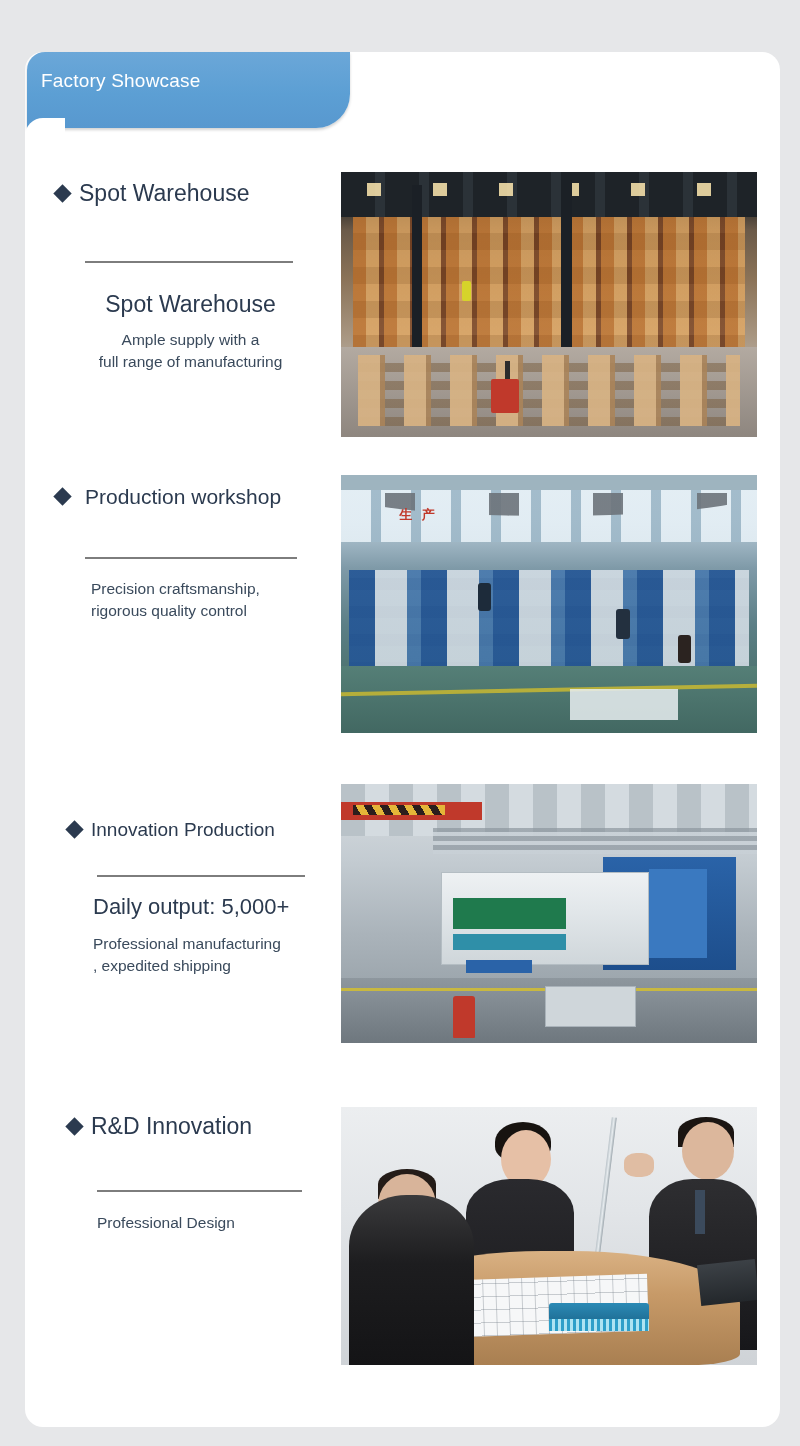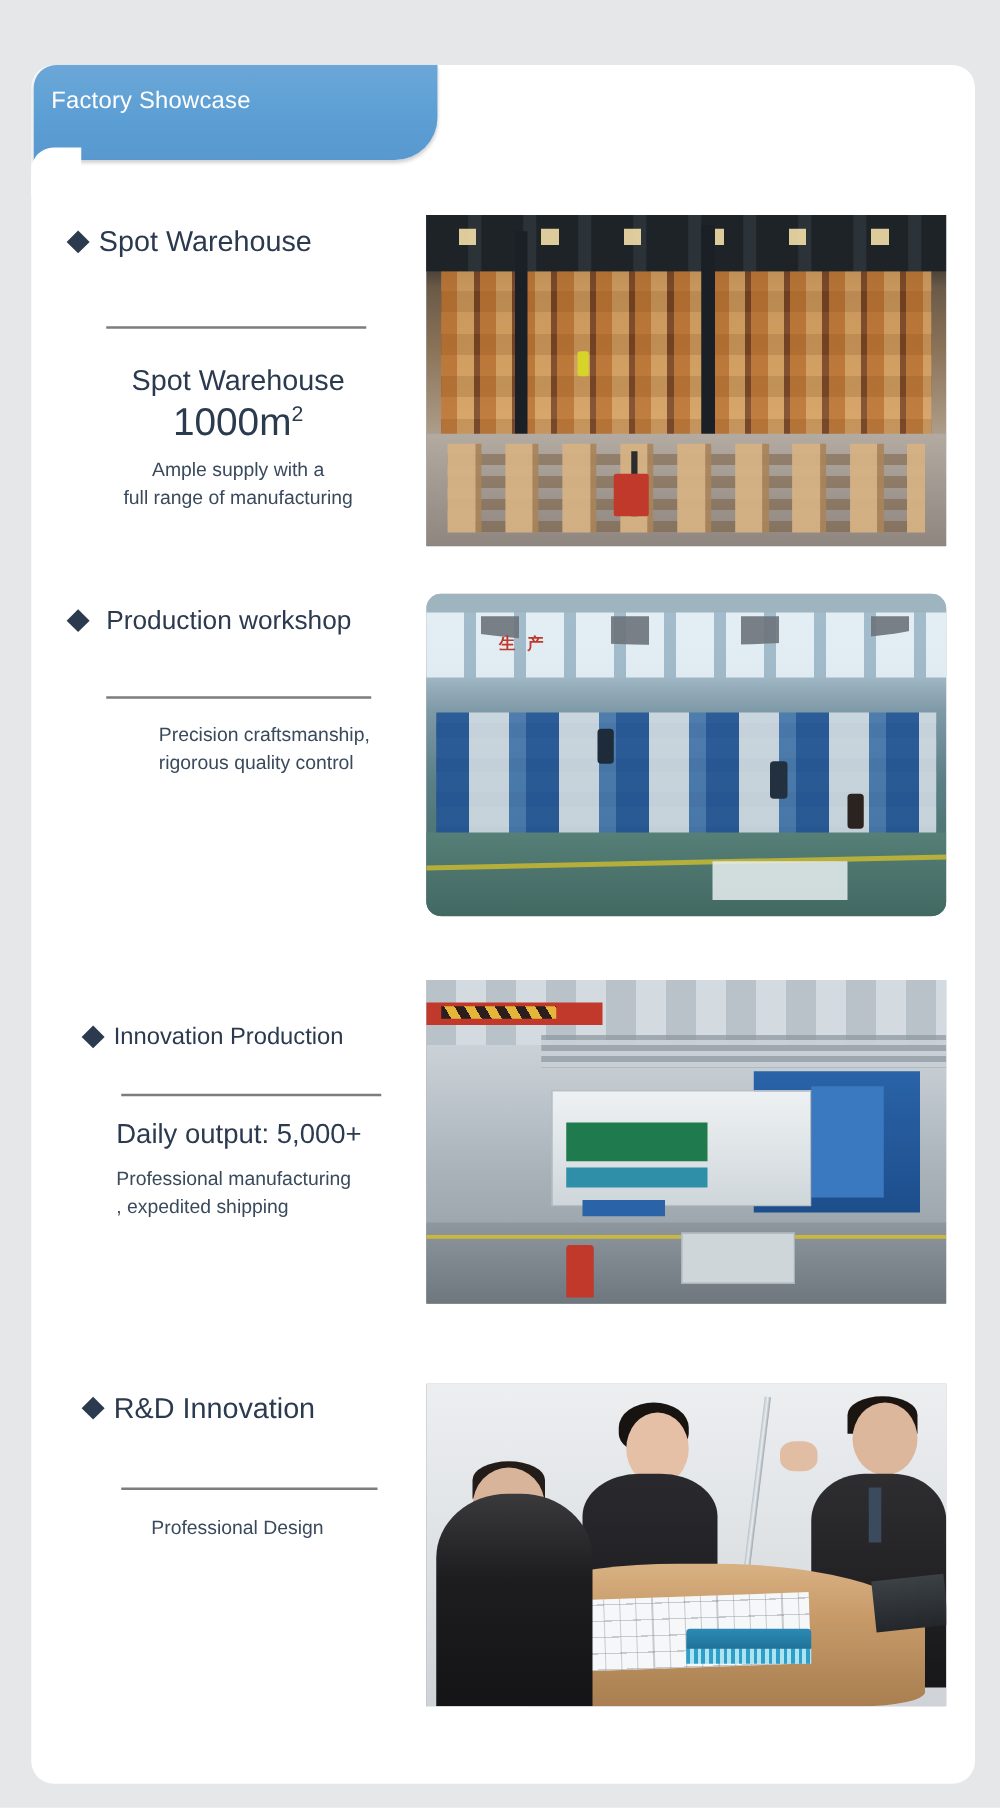--- a/index.html
+++ b/index.html
@@ -222,21 +222,20 @@
 
   <div class="section" style="left:56px; top:182px;">
     <div class="sec-title" style="font-size:23px;">
       <span class="diamond"></span>
       <span class="label">Spot Warehouse</span>
     </div>
   </div>
   <div class="divider" style="position:absolute; left:85px; top:261px; width:208px;"></div>
   <div class="section" style="left:78px; top:290px; width:225px; text-align:center;">
     <div class="big-line">Spot Warehouse</div>
-    <div class="huge-line"><span>1000m</span><sup>2</sup></div>
     <div class="desc" style="margin-top:10px;">Ample supply with a
 full range of manufacturing</div>
   </div>
   <div class="photo" style="left:341px; top:172px; width:416px; height:265px;">
     <div class="ph-layer wh-bg"></div>
     <div class="ph-layer wh-racks"></div>
     <div class="ph-layer wh-roof"></div>
     <div class="ph-layer wh-lights"></div>
     <div class="ph-layer wh-col1"></div>
     <div class="ph-layer wh-col2"></div>
@@ -247,25 +246,25 @@
     <div class="ph-layer wh-fork"></div>
   </div>
 
   <div class="section" style="left:56px; top:486px;">
     <div class="sec-title" style="font-size:21px;gap:16px;">
       <span class="diamond"></span>
       <span class="label">Production workshop</span>
     </div>
   </div>
   <div class="divider" style="position:absolute; left:85px; top:557px; width:212px;"></div>
-  <div class="section" style="left:91px; top:578px; width:230px;margin-left:36px;">
+  <div class="section" style="left:91px; top:578px; width:230px;">
     <div class="desc">Precision craftsmanship,
 rigorous quality control</div>
   </div>
-  <div class="photo" style="left:341px; top:475px; width:416px; height:258px;border-radius:12px;">
+  <div class="photo" style="left:341px; top:475px; width:416px; height:258px;">
     <div class="ph-layer ws-bg"></div>
     <div class="ph-layer ws-win"></div>
     <div class="ph-layer ws-ceil"></div>
     <div class="ph-layer ws-lamps"></div>
     <div class="ph-layer ws-sign">生 产</div>
     <div class="ph-layer ws-machines"></div>
     <div class="ph-layer ws-floor"></div>
     <div class="ph-layer ws-yellow"></div>
     <div class="ph-layer ws-tbl"></div>
     <div class="ph-layer ws-p1"></div>
@@ -303,21 +302,21 @@
     <div class="ph-layer au-bin"></div>
   </div>
 
   <div class="section" style="left:68px; top:1115px;">
     <div class="sec-title" style="font-size:23px;">
       <span class="diamond"></span>
       <span class="label">R&amp;D Innovation</span>
     </div>
   </div>
   <div class="divider" style="position:absolute; left:97px; top:1190px; width:205px;"></div>
-  <div class="section" style="left:97px; top:1212px; width:230px;margin-left:24px;">
+  <div class="section" style="left:97px; top:1212px; width:230px;">
     <div class="desc">Professional Design</div>
   </div>
   <div class="photo" style="left:341px; top:1107px; width:416px; height:258px;">
     <div class="ph-layer mt-bg"></div>
     <div class="ph-layer mt-hand"></div>
     <div class="ph-layer mt-pole"></div>
     <div class="ph-layer mt-hair-w"></div>
     <div class="ph-layer mt-head-w"></div>
     <div class="ph-layer mt-woman"></div>
     <div class="ph-layer mt-shirt"></div>

